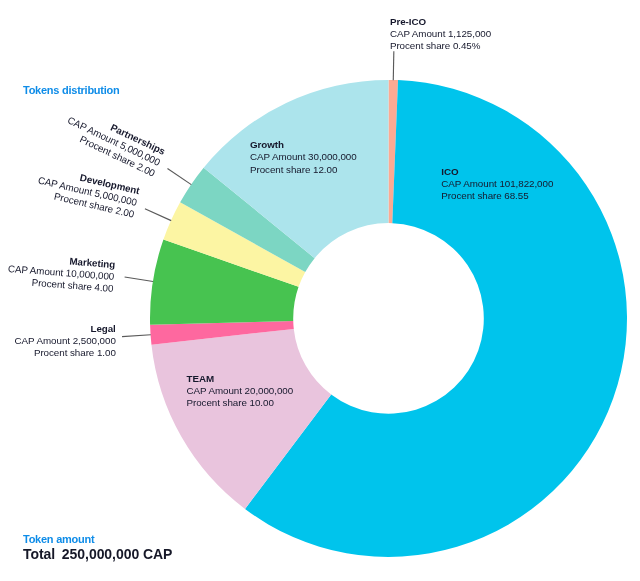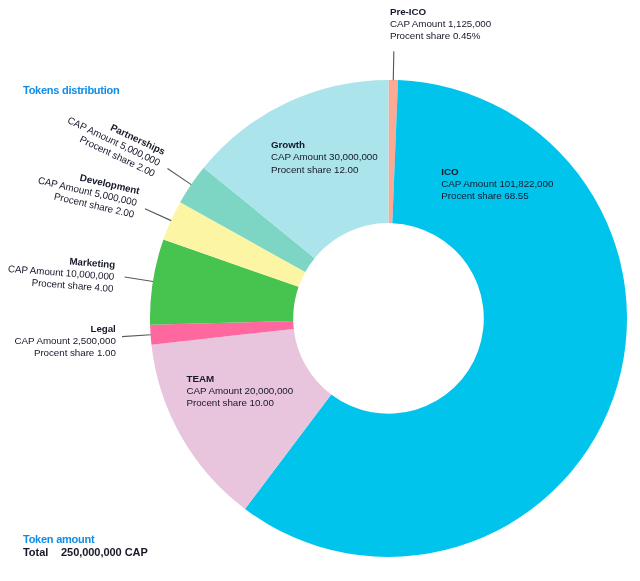--- a/index.html
+++ b/index.html
@@ -2,21 +2,21 @@
 <html><head>
 <meta charset="utf-8">
 <style>
   html,body{margin:0;padding:0;}
   body{width:640px;height:581px;background:#ffffff;font-family:"Liberation Sans",sans-serif;overflow:hidden;position:relative;}
   .stage{position:absolute;left:0;top:0;width:640px;height:581px;}
   svg.donut{position:absolute;left:0;top:0;}
   .hdr{position:absolute;color:#0E8CE8;font-weight:bold;font-size:11px;letter-spacing:-0.25px;}
   .lbl{position:absolute;font-size:9.8px;color:#16182c;line-height:12.2px;white-space:nowrap;letter-spacing:-0.05px;}
   .lbl b{font-weight:bold;}
-  .totalrow{position:absolute;left:23px;top:546px;font-size:11px;color:#161828;font-weight:bold;letter-spacing:-0.05px;}
+  .totalrow{position:absolute;left:23px;top:546px;font-size:14px;color:#161828;font-weight:bold;letter-spacing:-0.05px;}
   .totalrow .tl{display:inline-block;width:35px;}
 </style>
 </head>
 <body>
 
 <div class="stage">
 
   <svg class="donut" width="640" height="581" viewBox="0 0 640 581">
     <g>
       <path d="M 388.50 79.90 A 238.5 238.5 0 0 1 398.03 80.09 L 392.31 223.18 A 95.3 95.3 0 0 0 388.50 223.10 Z" fill="#FCAA93"></path>
@@ -38,39 +38,39 @@
   </svg>
 
   <div class="hdr" style="left:23px;top:84px;">Tokens distribution</div>
 
   <div class="hdr" style="left:23px;top:533px;">Token amount</div>
   <div class="totalrow">
     <span class="tl">Total</span>
     <span>250,000,000 CAP</span>
   </div>
 
-  <div class="lbl" style="left:389.9px;top:6px;">
+  <div class="lbl" style="left:389.9px;top:16px;">
     <b>Pre-ICO</b><br>
     <span>CAP Amount 1,125,000</span><br>
     <span>Procent share 0.45%</span>
   </div>
 
   <div class="lbl" style="left:441.3px;top:166px;">
     <b>ICO</b><br>
     <span>CAP Amount 101,822,000</span><br>
     <span>Procent share 68.55</span>
   </div>
 
   <div class="lbl" style="left:186.5px;top:373px;">
     <b>TEAM</b><br>
     <span>CAP Amount 20,000,000</span><br>
     <span>Procent share 10.00</span>
   </div>
 
-  <div class="lbl" style="left:271px;top:139.2px;">
+  <div class="lbl" style="left:250px;top:139.2px;">
     <b>Growth</b><br>
     <span>CAP Amount 30,000,000</span><br>
     <span>Procent share 12.00</span>
   </div>
 
   <div class="lbl rot" style="left:-200px;top:322.75px;width:315.8px;text-align:right;transform:rotate(0deg);transform-origin:315.8px 9px;">
     <b>Legal</b><br>
     <span>CAP Amount 2,500,000</span><br>
     <span>Procent share 1.00</span>
   </div>

